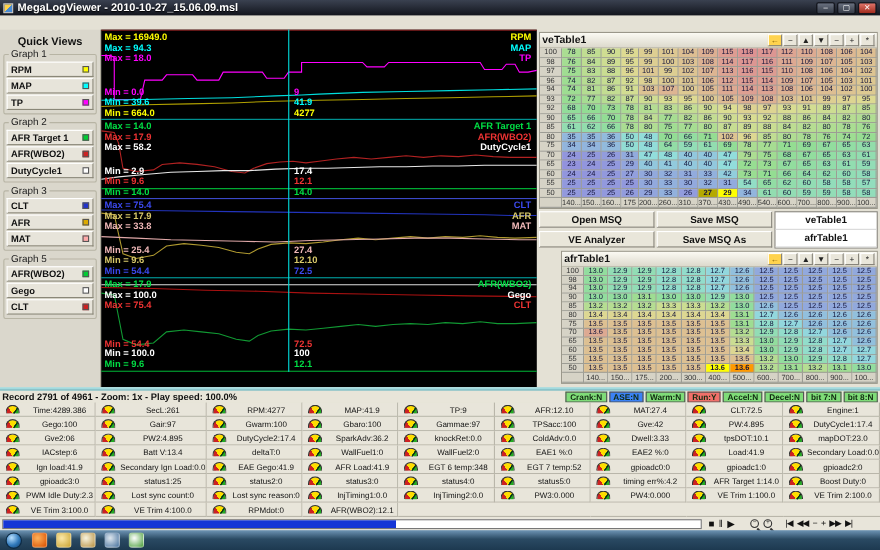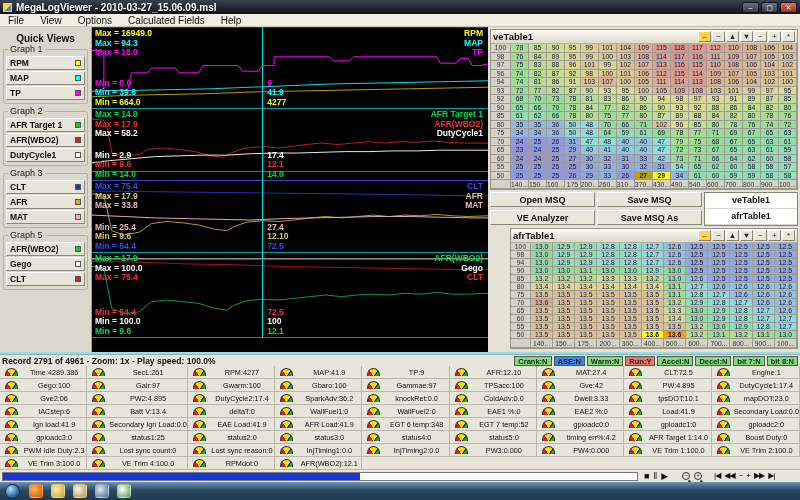--- a/index.html
+++ b/index.html
@@ -104,35 +104,28 @@
   .sigbars i{width:2px;background:#e8eef4;display:block;}
   .showdesk{width:7px;height:18px;background:linear-gradient(#8fb4cf,#44708f);border-left:1px solid #16324a;}
 </style>
 </head>
 <body>
 
 <div class="window">
 
   <div class="titlebar">
     <div class="titleicon"></div>
-    <div class="titletext">MegaLogViewer - 2010-03-27_15.06.09.msl</div>
+    <div class="titletext">MegaLogViewer - 2010-10-27_15.06.09.msl</div>
     <div class="winbtns">
         <div class="winbtn">–</div>
         <div class="winbtn">▢</div>
         <div class="winbtn close">✕</div>
       </div>
   </div>
 
-  <div class="menubar">
-      <div class="menuitem">File</div>
-      <div class="menuitem">View</div>
-      <div class="menuitem">Options</div>
-      <div class="menuitem">Calculated Fields</div>
-      <div class="menuitem">Help</div>
-    </div>
 
   <div class="main">
     <div class="sidebar">
       <div class="sbtitle">Quick Views</div>
       <div id="sbgroups">
           <div class="group">
             <div class="grouplabel">Graph 1</div>
             <div class="sbitem">
               <span class="lbl">RPM</span>
               <span class="sw" style="background: rgb(255, 255, 0);"></span>
@@ -977,21 +970,21 @@
       <div class="gcell">
         <span class="gicon"></span>
         <span class="glbl">Ign load:41.9</span>
       </div>
       <div class="gcell">
         <span class="gicon"></span>
         <span class="glbl">Secondary Ign Load:0.0</span>
       </div>
       <div class="gcell">
         <span class="gicon"></span>
-        <span class="glbl">EAE Load:41.9</span>
+        <span class="glbl">EAE Gego:41.9</span>
       </div>
       <div class="gcell">
         <span class="gicon"></span>
         <span class="glbl">AFR Load:41.9</span>
       </div>
       <div class="gcell">
         <span class="gicon"></span>
         <span class="glbl">EGT 6 temp:348</span>
       </div>
       <div class="gcell">

